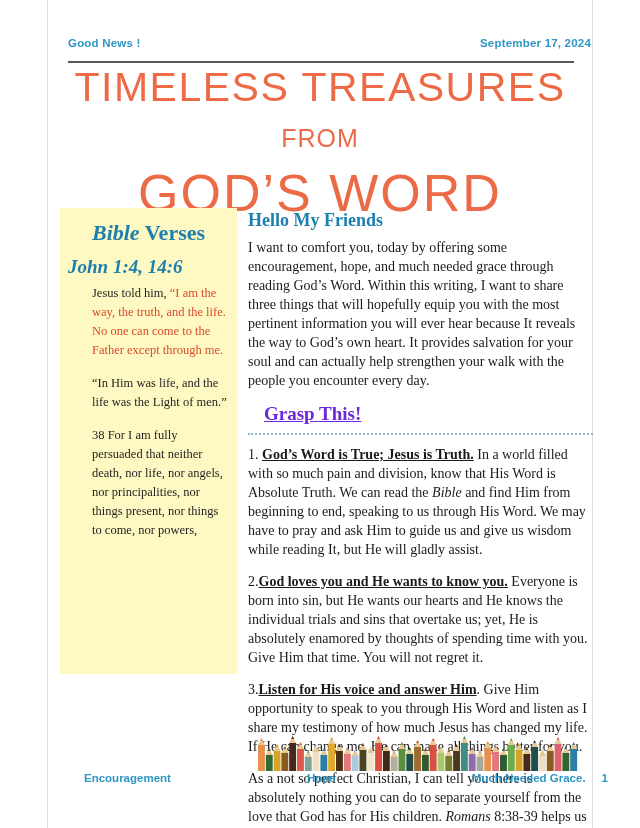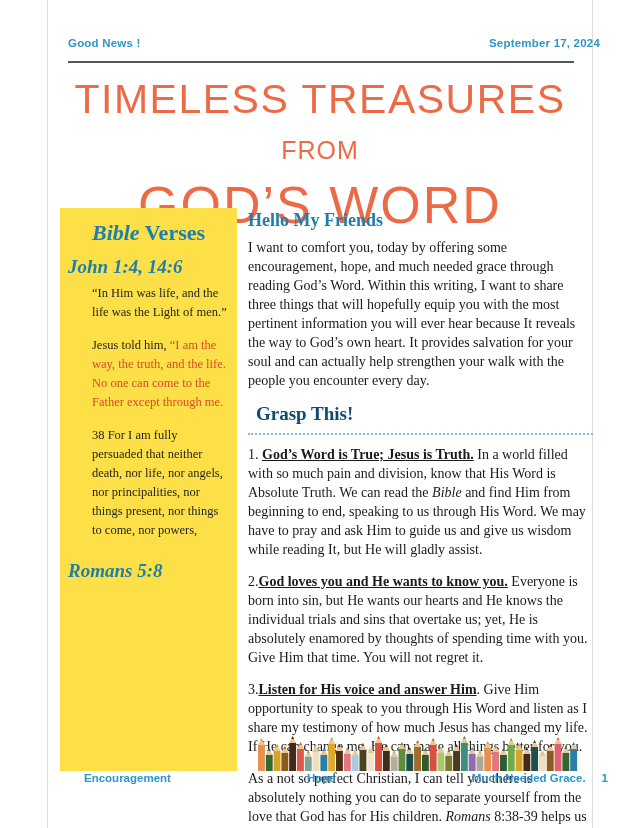--- a/index.html
+++ b/index.html
@@ -6,46 +6,46 @@
   html,body { width:640px; height:828px; background:#ffffff; overflow:hidden; }
   body { font-family:"Liberation Serif", serif; position:relative; }
 
   .edge-line { position:absolute; top:0; width:1px; height:828px; background:#dcdcda; }
   #edge-left { left:47px; }
   #edge-right { left:592px; }
 
   .hdr-text { position:absolute; top:37px; font-family:"Liberation Sans", sans-serif;
               font-size:11.5px; font-weight:700; color:#2e96c5; letter-spacing:0.2px; }
   #hdr-left { left:68px; }
-  #hdr-right { right:40px; }
+  #hdr-right { right:49px; }
 
   #hdr-rule { position:absolute; left:68px; top:61px; width:506px; height:2px; background:#57585b; }
 
-  #masthead { position:absolute; left:47px; top:76px; width:546px; text-align:center;
+  #masthead { position:absolute; left:47px; top:64px; width:546px; text-align:center;
               color:#ed6a47; font-family:"Liberation Sans", sans-serif; font-weight:200; }
   #masthead .line1 { font-size:41px; letter-spacing:1.5px; line-height:46px; }
   #masthead .line1 .small { font-size:25px; letter-spacing:1px; }
   #masthead .line2 { font-size:52px; letter-spacing:2px; line-height:60px; margin-top:2px; }
 
   
-  #sidebar { position:absolute; left:60px; top:208px; width:177px; height:563px;
-             background:#fde047; padding:12px 8px 0 8px; color:#1f1f1f; }
+  #sidebar { position:absolute; left:60px; top:208px; width:177px; height:466px;
+             background:#fef9c3; padding:12px 8px 0 8px; color:#1f1f1f; }
   #sidebar h2 { text-align:center; font-size:22px; color:#1d7fae; font-weight:700; margin-bottom:6px; }
   #sidebar h2 .it { font-style:italic; }
   .verse-ref { font-style:italic; font-weight:700; font-size:19px; color:#1d7fae;
                margin:10px 0 6px 0; }
   .verse-body { margin:0 2px 14px 24px; font-size:12.5px; line-height:19px; }
   .verse-body.tight { margin-bottom:20px; }
   .orange { color:#d94a2b; }
 
   
   #main { position:absolute; left:248px; top:210px; width:345px; color:#1a1a1a; }
   #main h1 { font-size:18px; color:#1d7fae; font-weight:700; margin-bottom:7px; }
   #main p { font-size:14px; line-height:19px; margin-bottom:13px; }
-  #main h3 { font-size:19px; color:#0c4a6e; font-weight:700; margin:2px 0 8px 8px; }
+  #main h3 { font-size:19px; color:#6d28d9; font-weight:700; margin:2px 0 8px 16px;text-decoration:underline; }
   #grasp-divider { border-top:2px dotted #85b8d8; margin-bottom:10px; }
   .bold-u { font-weight:700; text-decoration:underline; }
   .it { font-style:italic; }
 
   
   #pencils { position:absolute; left:258px; top:734px; width:320px; height:37px; z-index:5; }
 
   
   #footer { position:absolute; left:84px; top:772px; width:524px; display:flex;
             justify-content:space-between; align-items:baseline;
@@ -65,26 +65,25 @@
 
 <div id="masthead">
   <div class="line1"><span>TIMELESS TREASURES </span><span class="small">FROM</span></div>
   <div class="line2">GOD’S WORD</div>
 </div>
 
 <div id="sidebar">
   <h2><span class="it">Bible</span><span> Verses</span></h2>
 
   <div class="verse-ref">John 1:4,  14:6</div>
+  <p class="verse-body"><span>Jesus told him, </span><span class="orange">“I am the way, the truth, and the life. No one can come to the Father except through me.</span></p>
   <p class="verse-body">“In Him was life, and the life was the Light of men.”</p>
-  <p class="verse-body"><span>Jesus told him, </span><span class="orange">“I am the way, the truth, and the life. No one can come to the Father except through me.</span></p>
 
   <p class="verse-body tight">38   For I am fully persuaded that neither death, nor life, nor angels, nor principalities, nor things present, nor things to come, nor powers,</p>
 
-  <div class="verse-ref">Romans 5:8</div>
 </div>
 
 <div id="main">
   <h1>Hello My Friends</h1>
   <p>I want to comfort you, today by offering some encouragement, hope, and much needed grace through reading God’s Word. Within this writing, I want to share three things that will hopefully equip you with the most pertinent information you will ever hear because It reveals the way to God’s own heart. It provides salvation for your soul and can actually help strengthen your walk with the people you encounter every day.</p>
 
   <h3>Grasp This!</h3>
   <div id="grasp-divider"></div>
 
   <p><span>1. </span><span class="bold-u">God’s Word is True; Jesus is Truth.</span><span>  In a world filled with so much pain and division, know that His Word is Absolute Truth.  We can read the </span><span class="it">Bible</span><span> and find Him from beginning to end, speaking to us through His Word. We may have to pray and ask Him to guide us and give us wisdom while reading It, but He will gladly assist.</span></p>

